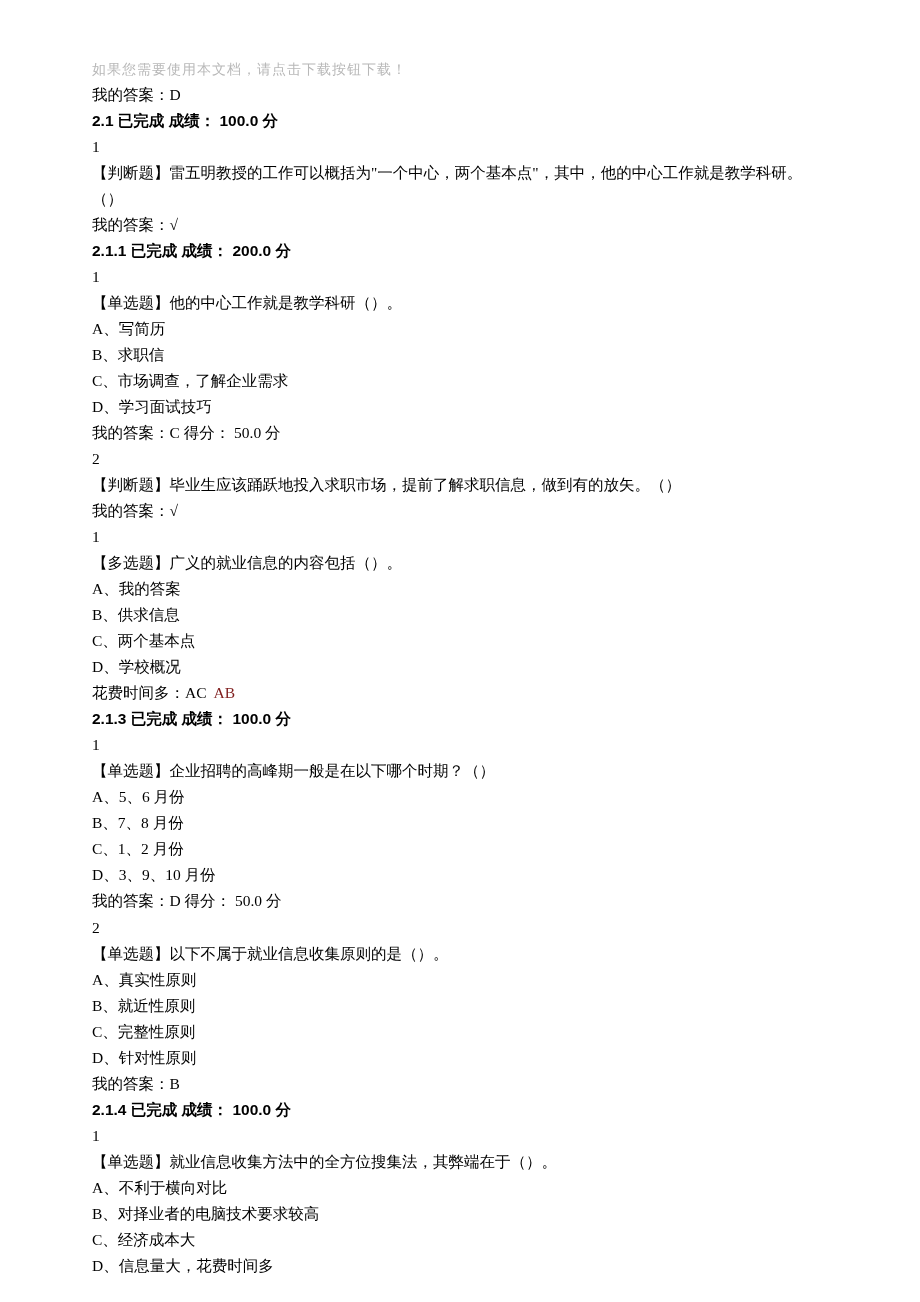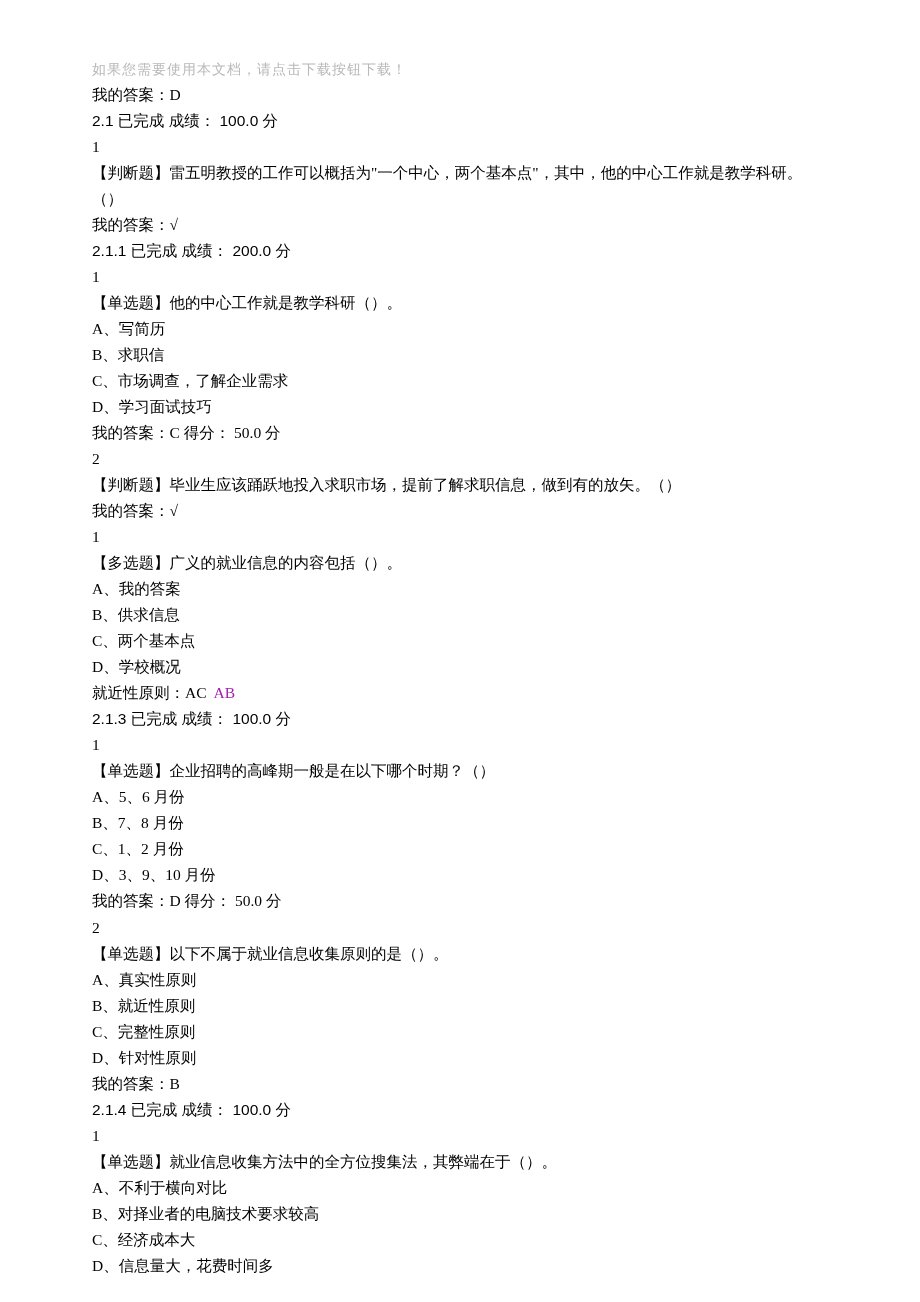--- a/index.html
+++ b/index.html
@@ -19,24 +19,24 @@
     text-align: left;
     color: #b8b8b8;
     font-size: 14px;
     letter-spacing: 1px;
   }
   .line {
     white-space: pre-wrap;
   }
   .bold {
     font-family: "SimHei", "黑体", "Microsoft YaHei", sans-serif;
-    font-weight: normal;
+    font-weight: bold;
   }
   .red {
-    color: #a21caf;
+    color: #7f1d1d;
   }
   .inline {
     display: inline;
   }
 </style>
 </head>
 <body>
 
 <div class="page">
   <div class="header-note">如果您需要使用本文档，请点击下载按钮下载！</div>
@@ -56,21 +56,21 @@
       <div class="line">我的答案：C 得分： 50.0 分</div>
       <div class="line">2</div>
       <div class="line">【判断题】毕业生应该踊跃地投入求职市场，提前了解求职信息，做到有的放矢。（）</div>
       <div class="line">我的答案：√</div>
       <div class="line">1</div>
       <div class="line">【多选题】广义的就业信息的内容包括（）。</div>
       <div class="line">A、我的答案</div>
       <div class="line">B、供求信息</div>
       <div class="line">C、两个基本点</div>
       <div class="line">D、学校概况</div>
-      <div class="line"><span class="inline">就近性原则：AC  </span><span class="inline red">AB</span></div>
+      <div class="line"><span class="inline">花费时间多：AC  </span><span class="inline red">AB</span></div>
       <div class="line bold">2.1.3 已完成 成绩： 100.0 分</div>
       <div class="line">1</div>
       <div class="line">【单选题】企业招聘的高峰期一般是在以下哪个时期？（）</div>
       <div class="line">A、5、6 月份</div>
       <div class="line">B、7、8 月份</div>
       <div class="line">C、1、2 月份</div>
       <div class="line">D、3、9、10 月份</div>
       <div class="line">我的答案：D 得分： 50.0 分</div>
       <div class="line">2</div>
       <div class="line">【单选题】以下不属于就业信息收集原则的是（）。</div>

